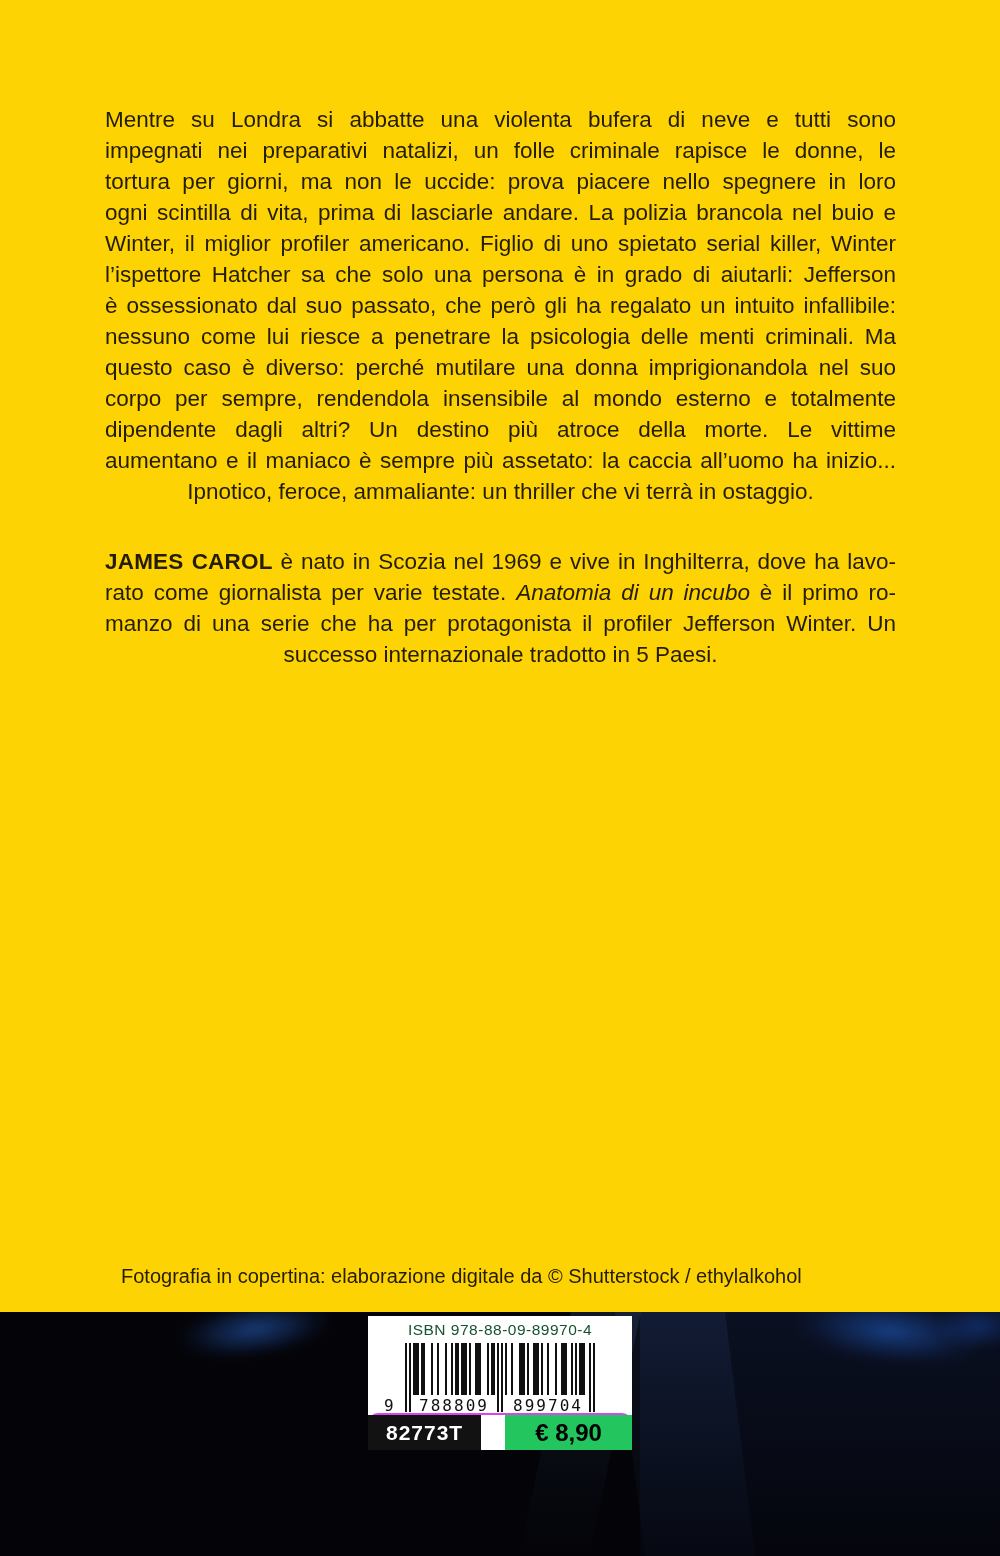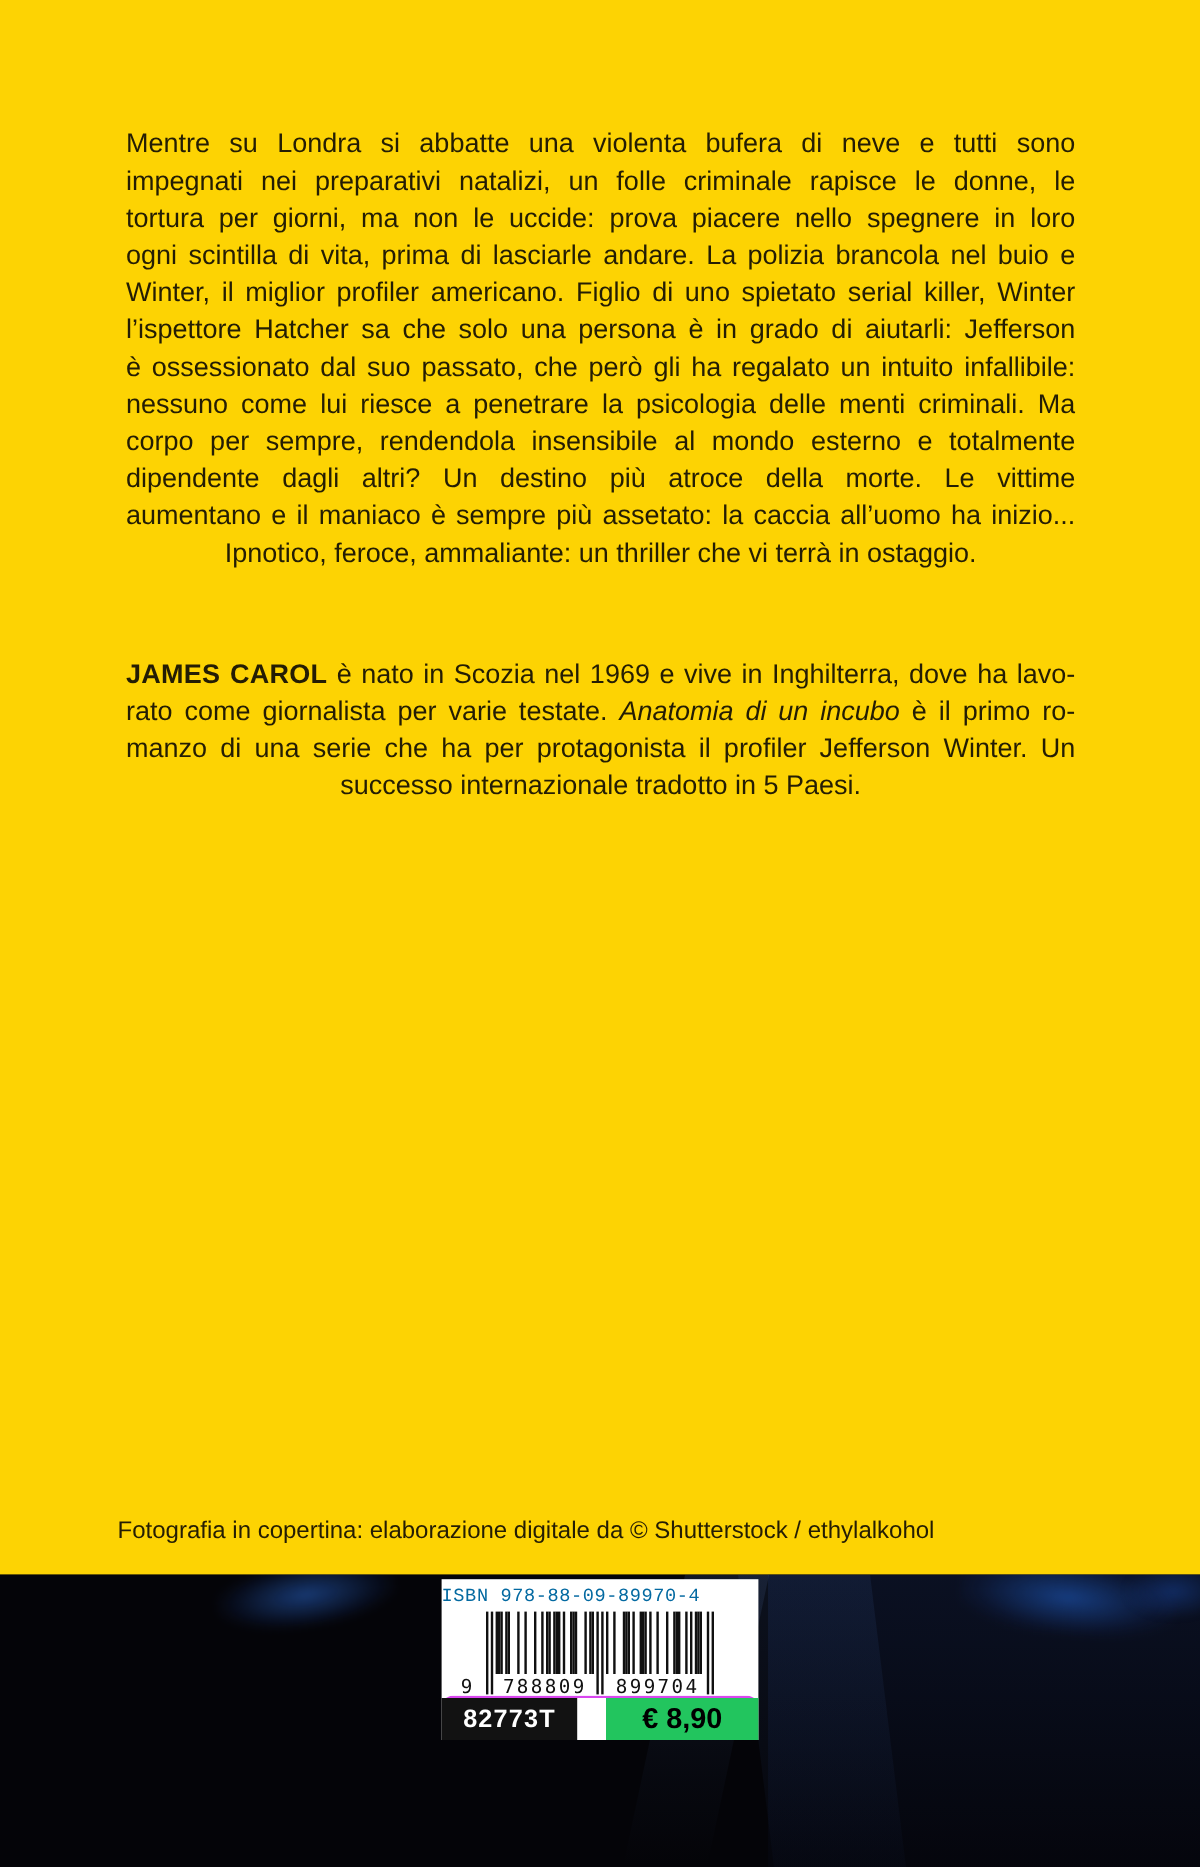--- a/index.html
+++ b/index.html
@@ -11,21 +11,21 @@
   .synopsis { position:absolute; left:105px; top:104px; width:791px;
               font-size:22.5px; color:#241d04; }
   .bio      { position:absolute; left:105px; top:546px; width:791px;
               font-size:22.5px; color:#241d04; }
   .jline { height:31px; line-height:31px; text-align:justify; overflow:hidden; }
   .jline::after { content:""; display:inline-block; width:100%; height:0; vertical-align:top; }
   .jline.noj { text-align:center; }
   .jline.noj::after { content:none; }
   .bio b { font-weight:700; letter-spacing:0.2px; }
   .bio i { font-style:italic; }
-  .credit { position:absolute; left:98px; top:1263px; width:791px;
+  .credit { position:absolute; left:121px; top:1263px; width:791px;
             font-size:20px; line-height:26px; color:#241d04; }
 
   
   .photo { position:absolute; left:0; top:1312px; width:1000px; height:244px;
            background:#040408; overflow:hidden; }
   .photo .fx { position:absolute; pointer-events:none; }
   .wash    { left:640px; top:0; width:360px; height:244px;
              background:linear-gradient(to bottom, rgba(25,45,95,.30), rgba(10,18,45,.12)); }
   .ray1    { left:545px; top:0; width:70px; height:244px; transform:skewX(-12deg);
              background:linear-gradient(to bottom, rgba(90,120,180,.16), rgba(60,90,150,.05) 70%, rgba(0,0,0,0)); }
@@ -33,22 +33,22 @@
              background:linear-gradient(to bottom, rgba(60,95,160,.14), rgba(30,55,110,.05)); }
   .feather-a { left:180px; top:-10px; width:150px; height:54px; transform:rotate(-8deg); filter:blur(3px);
              background:radial-gradient(ellipse at center, rgba(40,100,200,.55), rgba(20,50,120,.15) 60%, rgba(0,0,0,0) 75%); }
   .feather-b { left:800px; top:-12px; width:180px; height:62px; transform:rotate(6deg); filter:blur(3px);
              background:radial-gradient(ellipse at center, rgba(30,90,190,.6), rgba(18,45,110,.18) 60%, rgba(0,0,0,0) 78%); }
   .feather-c { left:938px; top:-8px; width:80px; height:44px; filter:blur(3px);
              background:radial-gradient(ellipse at center, rgba(25,70,160,.5), rgba(0,0,0,0) 75%); }
 
   
   .barcode-box { position:absolute; left:368px; top:4px; width:264px; height:134px; background:#ffffff; }
-  .isbn { position:absolute; top:5px; left:0; width:100%; 
-          font-size:15.5px; letter-spacing:.5px; color:#0369a1;font-family:Liberation Mono, monospace; }
+  .isbn { position:absolute; top:5px; left:0; width:100%; text-align:center;
+          font-size:15.5px; letter-spacing:.5px; color:#14532d; }
   .bars { position:absolute; left:37px; top:27px; width:190px; height:69px; }
   .bar  { position:absolute; top:0; width:2px; background:#101010; }
   .bdigit { position:absolute; font-family:"DejaVu Sans Mono", monospace;
             font-size:16px; color:#101010; top:80px; }
   .d-lead  { left:16px; }
   .d-left  { left:43px;  width:86px; text-align:center; letter-spacing:2px; }
   .d-right { left:137px; width:86px; text-align:center; letter-spacing:2px; }
   .price-row { position:absolute; left:0; bottom:0; width:264px; height:35px;
                display:flex; border-top:2px solid #d946ef; box-sizing:content-box;border-radius:10px; }
   .code-box { width:132px; background:#121212; color:#ffffff; font-weight:700; font-size:21px;
@@ -65,20 +65,21 @@
 
     <div class="synopsis">
       <div class="jline">Mentre su Londra si abbatte una violenta bufera di neve e tutti sono</div>
       <div class="jline">impegnati nei preparativi natalizi, un folle criminale rapisce le donne, le</div>
       <div class="jline">tortura per giorni, ma non le uccide: prova piacere nello spegnere in loro</div>
       <div class="jline">ogni scintilla di vita, prima di lasciarle andare. La polizia brancola nel buio e</div>
       <div class="jline">Winter, il miglior profiler americano. Figlio di uno spietato serial killer, Winter</div>
       <div class="jline">l’ispettore Hatcher sa che solo una persona è in grado di aiutarli: Jefferson</div>
       <div class="jline">è ossessionato dal suo passato, che però gli ha regalato un intuito infallibile:</div>
       <div class="jline">nessuno come lui riesce a penetrare la psicologia delle menti criminali. Ma</div>
+      <div class="jline">questo caso è diverso: perché mutilare una donna imprigionandola nel suo</div>
       <div class="jline">corpo per sempre, rendendola insensibile al mondo esterno e totalmente</div>
       <div class="jline">dipendente dagli altri? Un destino più atroce della morte. Le vittime</div>
       <div class="jline">aumentano e il maniaco è sempre più assetato: la caccia all’uomo ha inizio...</div>
       <div class="jline noj">Ipnotico, feroce, ammaliante: un thriller che vi terrà in ostaggio.</div>
     </div>
 
     <div class="bio">
       <div class="jline"><b>JAMES CAROL</b><span> è nato in Scozia nel 1969 e vive in Inghilterra, dove ha lavo-</span></div>
       <div class="jline"><span>rato come giornalista per varie testate. </span><i>Anatomia di un incubo</i><span> è il primo ro-</span></div>
       <div class="jline">manzo di una serie che ha per protagonista il profiler Jefferson Winter. Un</div>

